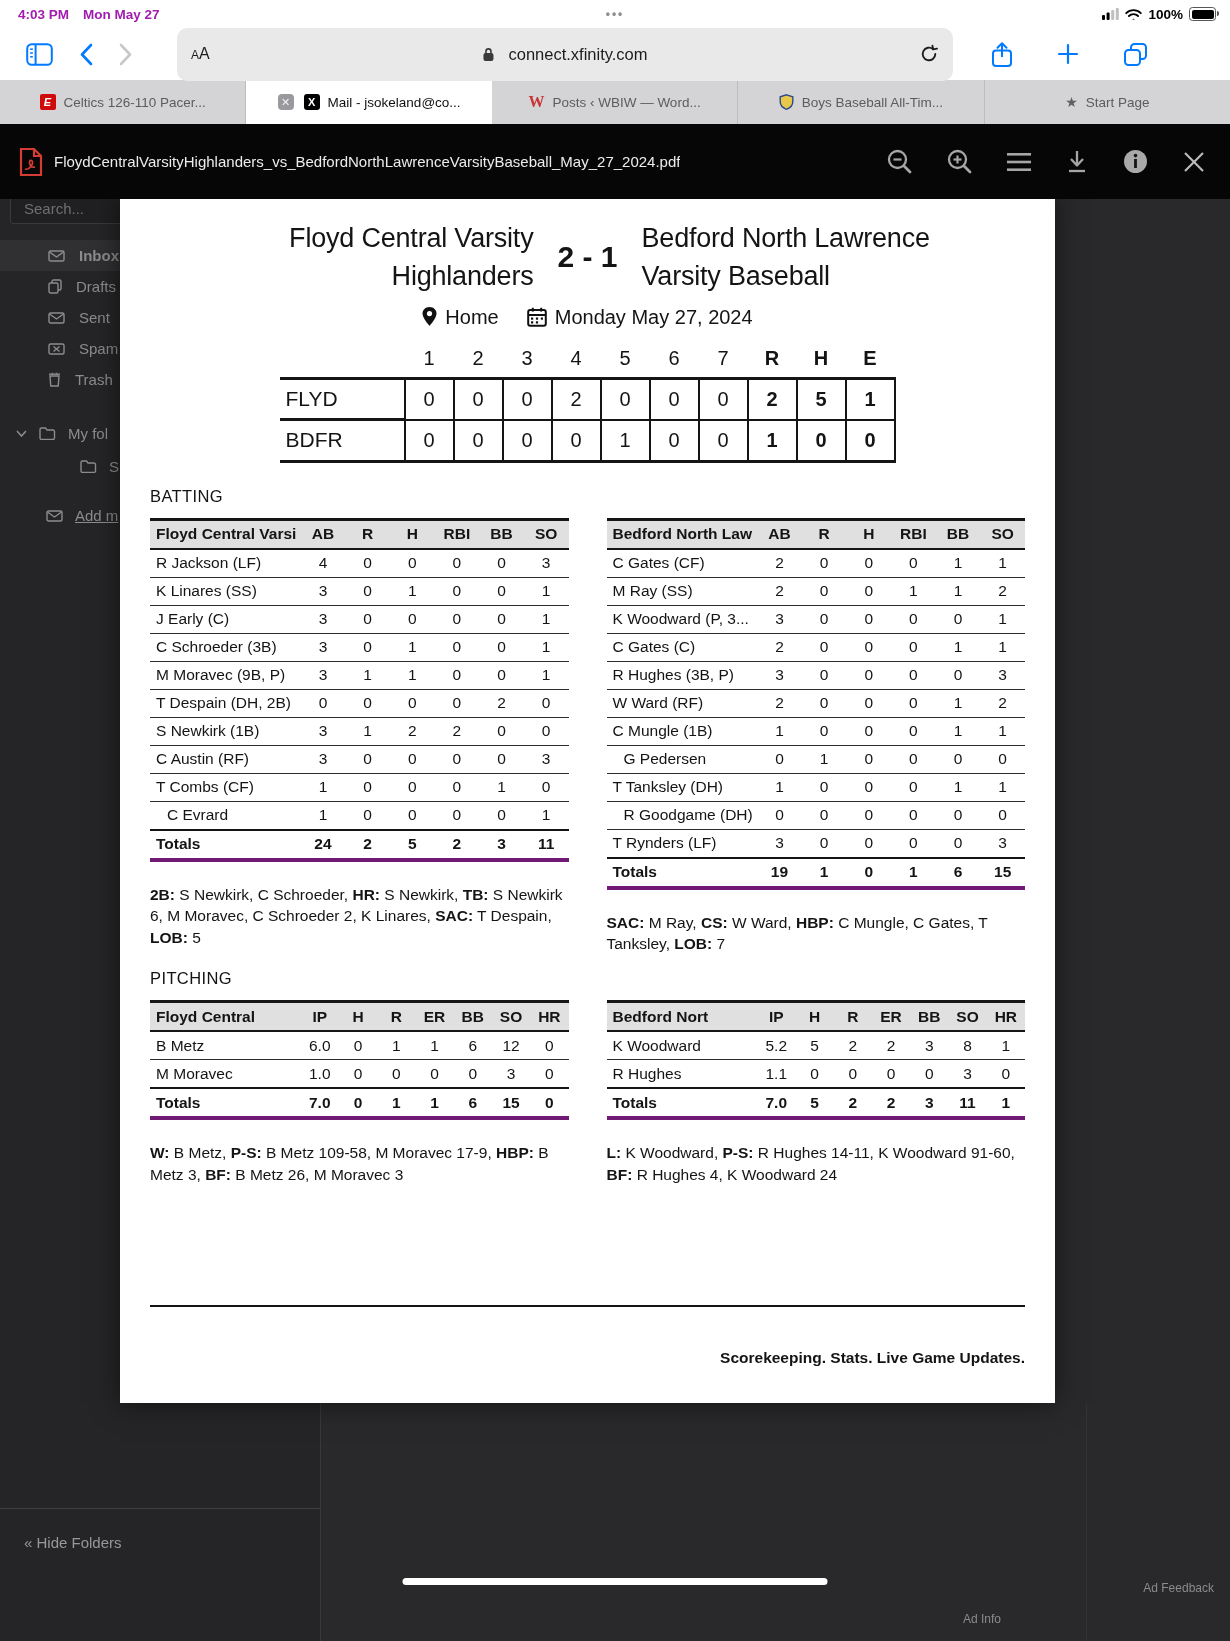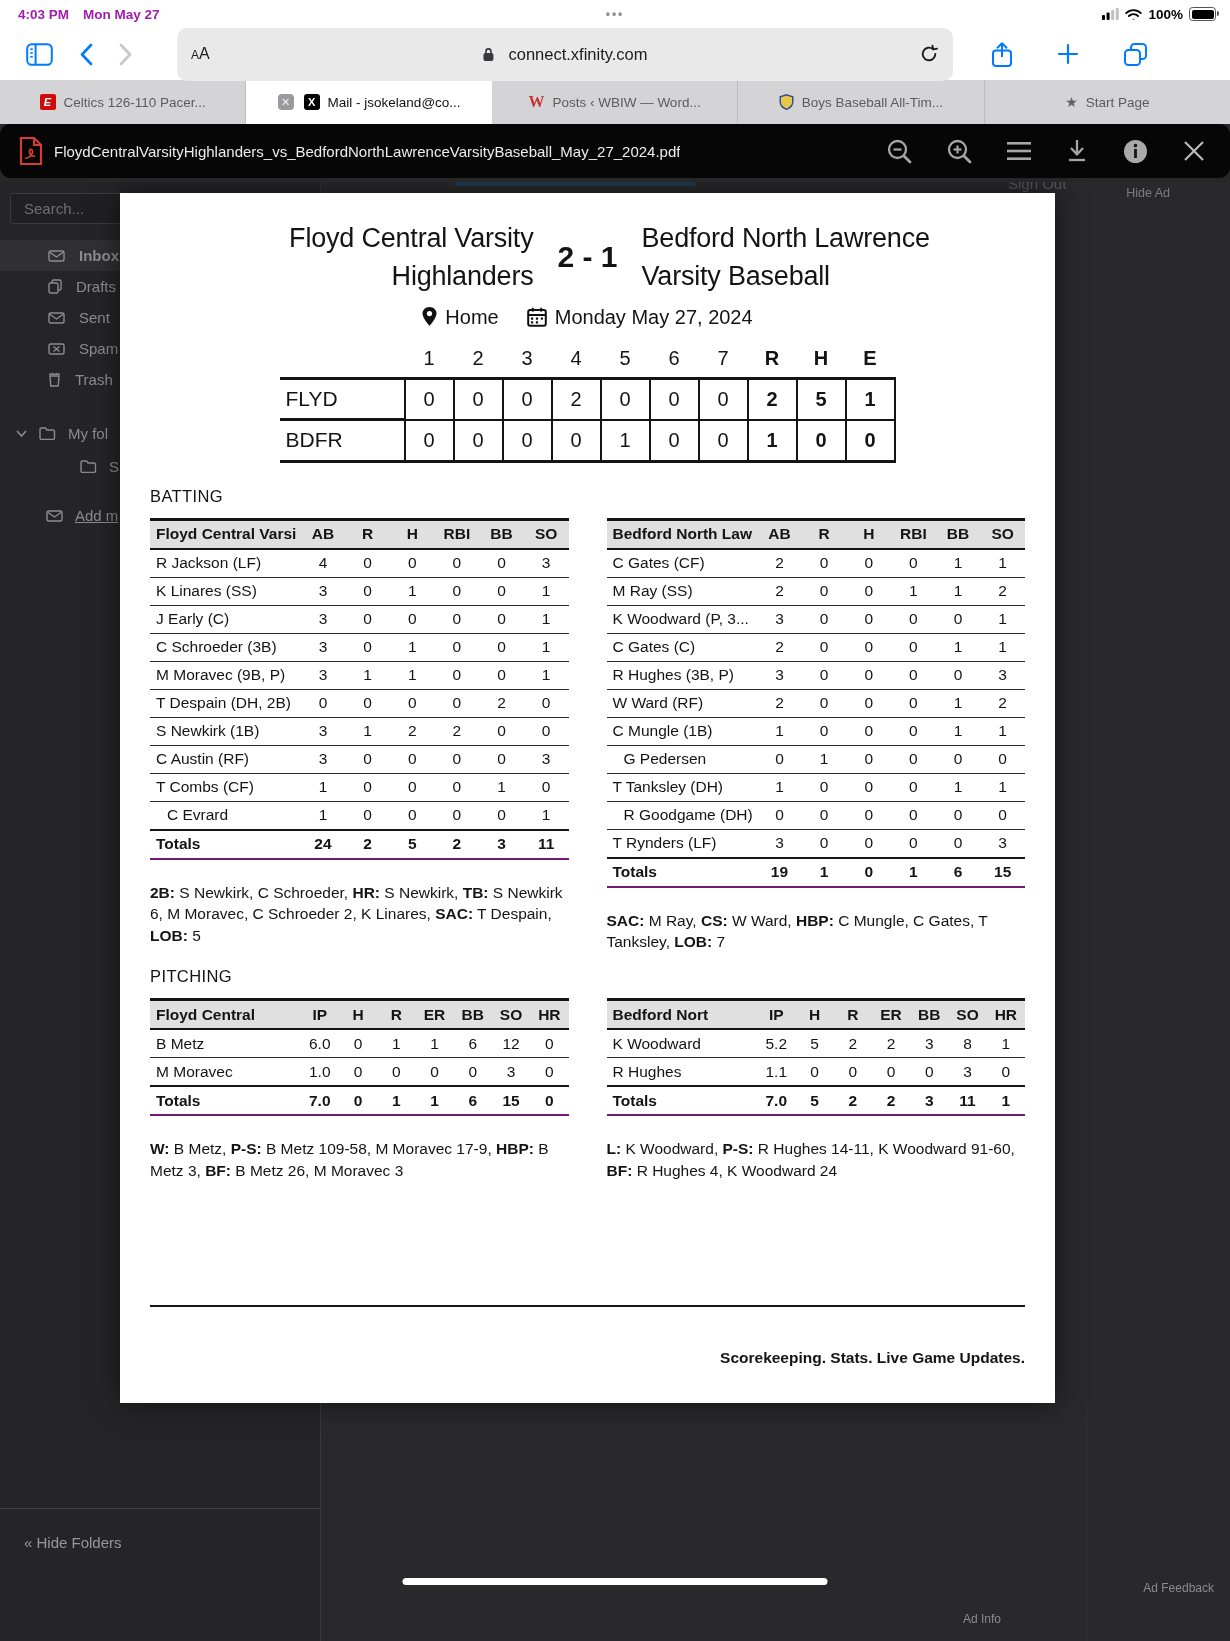--- a/index.html
+++ b/index.html
@@ -39,21 +39,21 @@
   .tab-close{width:16px;height:16px;border-radius:4px;background:#9a9a9e;color:#f4f4f4;font-size:11px;line-height:16px;
              text-align:center;margin-right:2px;flex:0 0 auto;}
   .espn-logo{width:16px;height:16px;background:#cf0a0a;color:#fff;font-weight:700;font-style:italic;font-size:11px;
              line-height:16px;text-align:center;border-radius:2px;flex:0 0 auto;}
   .x-logo{width:16px;height:16px;background:#000;color:#fff;font-weight:700;font-size:11px;line-height:16px;
           text-align:center;border-radius:3px;flex:0 0 auto;}
   .w-logo{color:#c93434;font-weight:700;font-size:16px;font-family:"Liberation Serif",serif;flex:0 0 auto;}
   .star-glyph{color:#606066;font-size:14px;flex:0 0 auto;}
 
   
-  .pdf-toolbar{height:54px;background:#060606;display:flex;align-items:center;padding:0 18px;box-sizing:border-box;position:relative;z-index:5;border-radius:11px;}
+  .pdf-toolbar{height:75px;background:#060606;display:flex;align-items:center;padding:0 18px;box-sizing:border-box;position:relative;z-index:5;}
   .pdf-file{display:flex;align-items:center;gap:10px;min-width:0;}
   .pdf-filename{color:#ececec;font-size:15px;white-space:nowrap;overflow:hidden;text-overflow:ellipsis;max-width:780px;}
   .pdf-actions{margin-left:auto;display:flex;align-items:center;gap:33px;padding-right:6px;}
 
   
   .content{position:absolute;top:182px;left:0;right:0;bottom:0;background:#29292b;overflow:hidden;}
   .mail-sidebar-bg{position:absolute;left:0;top:0;bottom:0;width:320px;background:#252527;border-right:1px solid #343436;}
   .navy-strip{position:absolute;left:455px;top:0;width:240px;height:4px;background:#1d3c57;}
   .sign-out{position:absolute;left:1008px;top:-7px;color:#59595b;font-size:15px;}
   .hide-ad{position:absolute;right:60px;top:4px;color:#7d7d7f;font-size:12.5px;cursor:pointer;}
@@ -97,21 +97,21 @@
 
   .section-title{margin:24px 0 12px;font-size:16.5px;letter-spacing:.4px;}
   .tables-row{display:flex;gap:38px;align-items:flex-start;}
   .side{flex:1;min-width:0;}
   table.stat{width:100%;border-collapse:collapse;font-size:15.5px;table-layout:fixed;}
   table.stat th,table.stat td{padding:4.5px 2px;text-align:center;overflow:hidden;white-space:nowrap;text-overflow:ellipsis;}
   table.stat thead th{background:#e0e0e0;font-weight:700;border-top:3px solid #151515;border-bottom:2px solid #151515;}
   table.stat th.name,table.stat td.name{text-align:left;padding-left:6px;}
   table.stat td.indent{padding-left:17px;}
   table.stat tbody td{border-bottom:1.5px solid #2b2b2b;}
-  table.stat tr.totals td{font-weight:700;border-top:2.5px solid #151515;border-bottom:2px solid #701a75;}
+  table.stat tr.totals td{font-weight:700;border-top:2.5px solid #151515;border-bottom:4px solid #701a75;}
   .notes{margin:22px 0 0;font-size:15.5px;line-height:1.4;padding-right:4px;}
   .pitch-block{margin-top:14px;}
   .bottom-rule{position:absolute;left:30px;right:30px;bottom:96px;border-top:2.5px solid #151515;}
   .tagline{position:absolute;right:30px;bottom:36px;font-weight:700;font-size:15.5px;margin-top:48px;}
 
   svg{display:block;}
 </style>
 </head>
 <body>
 

